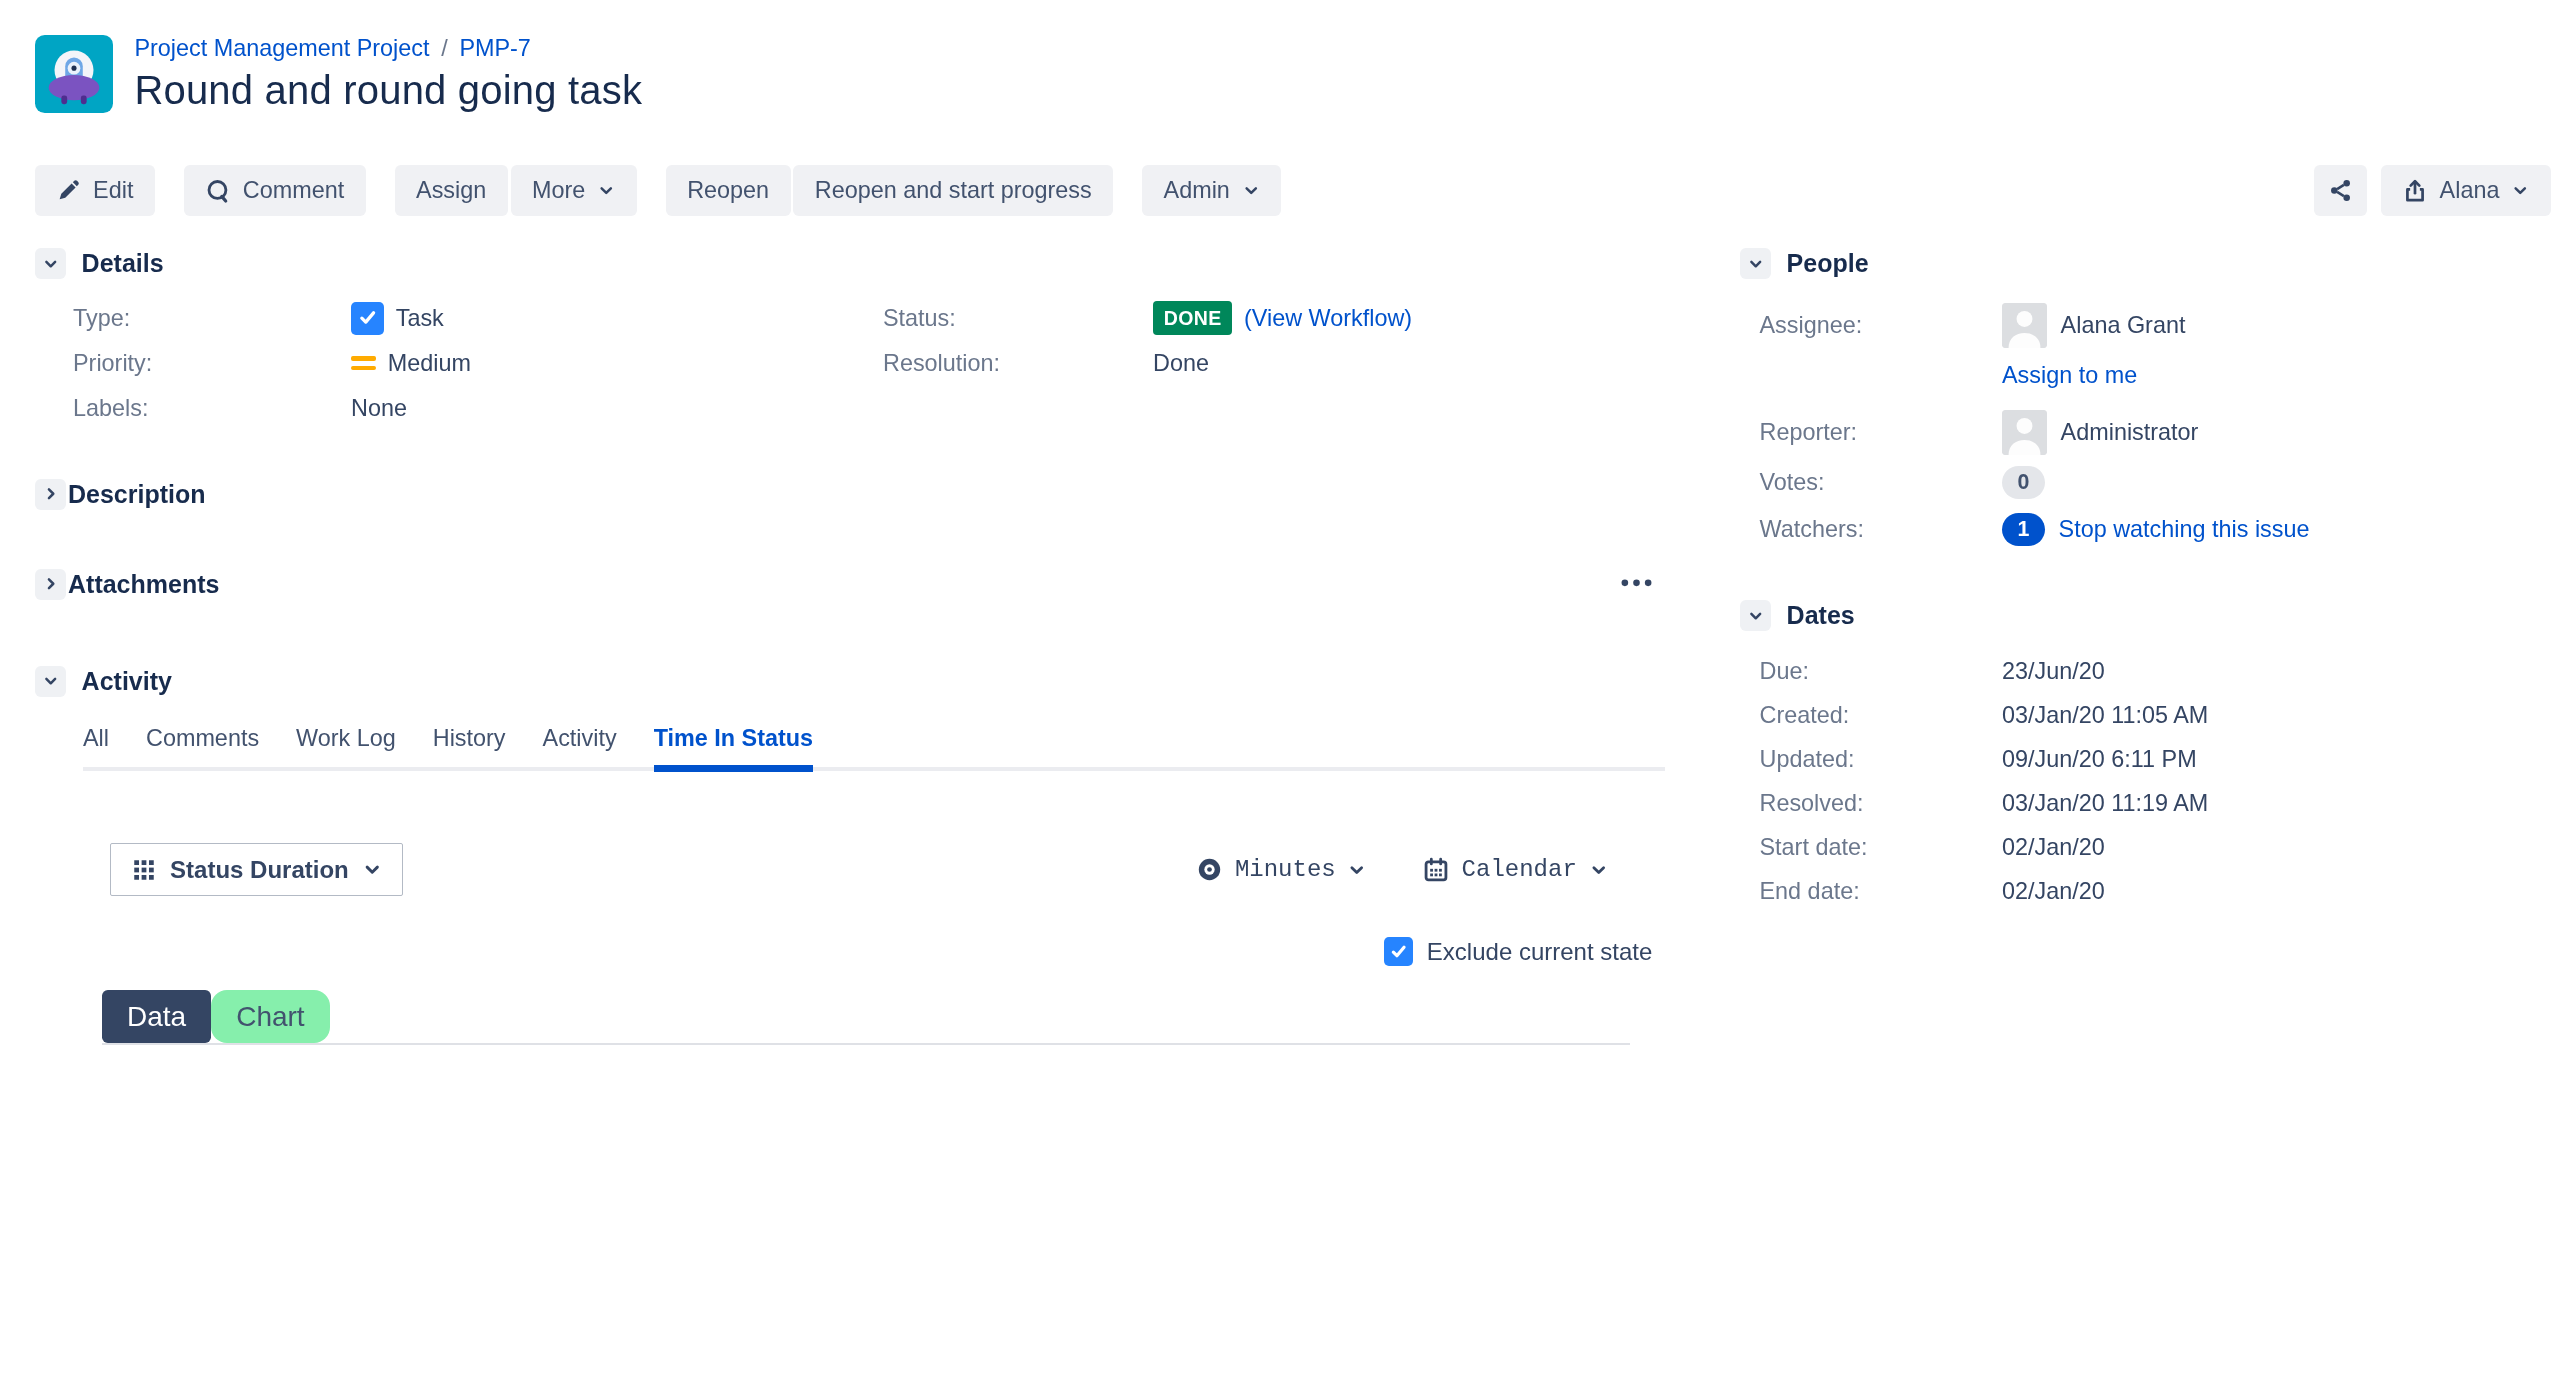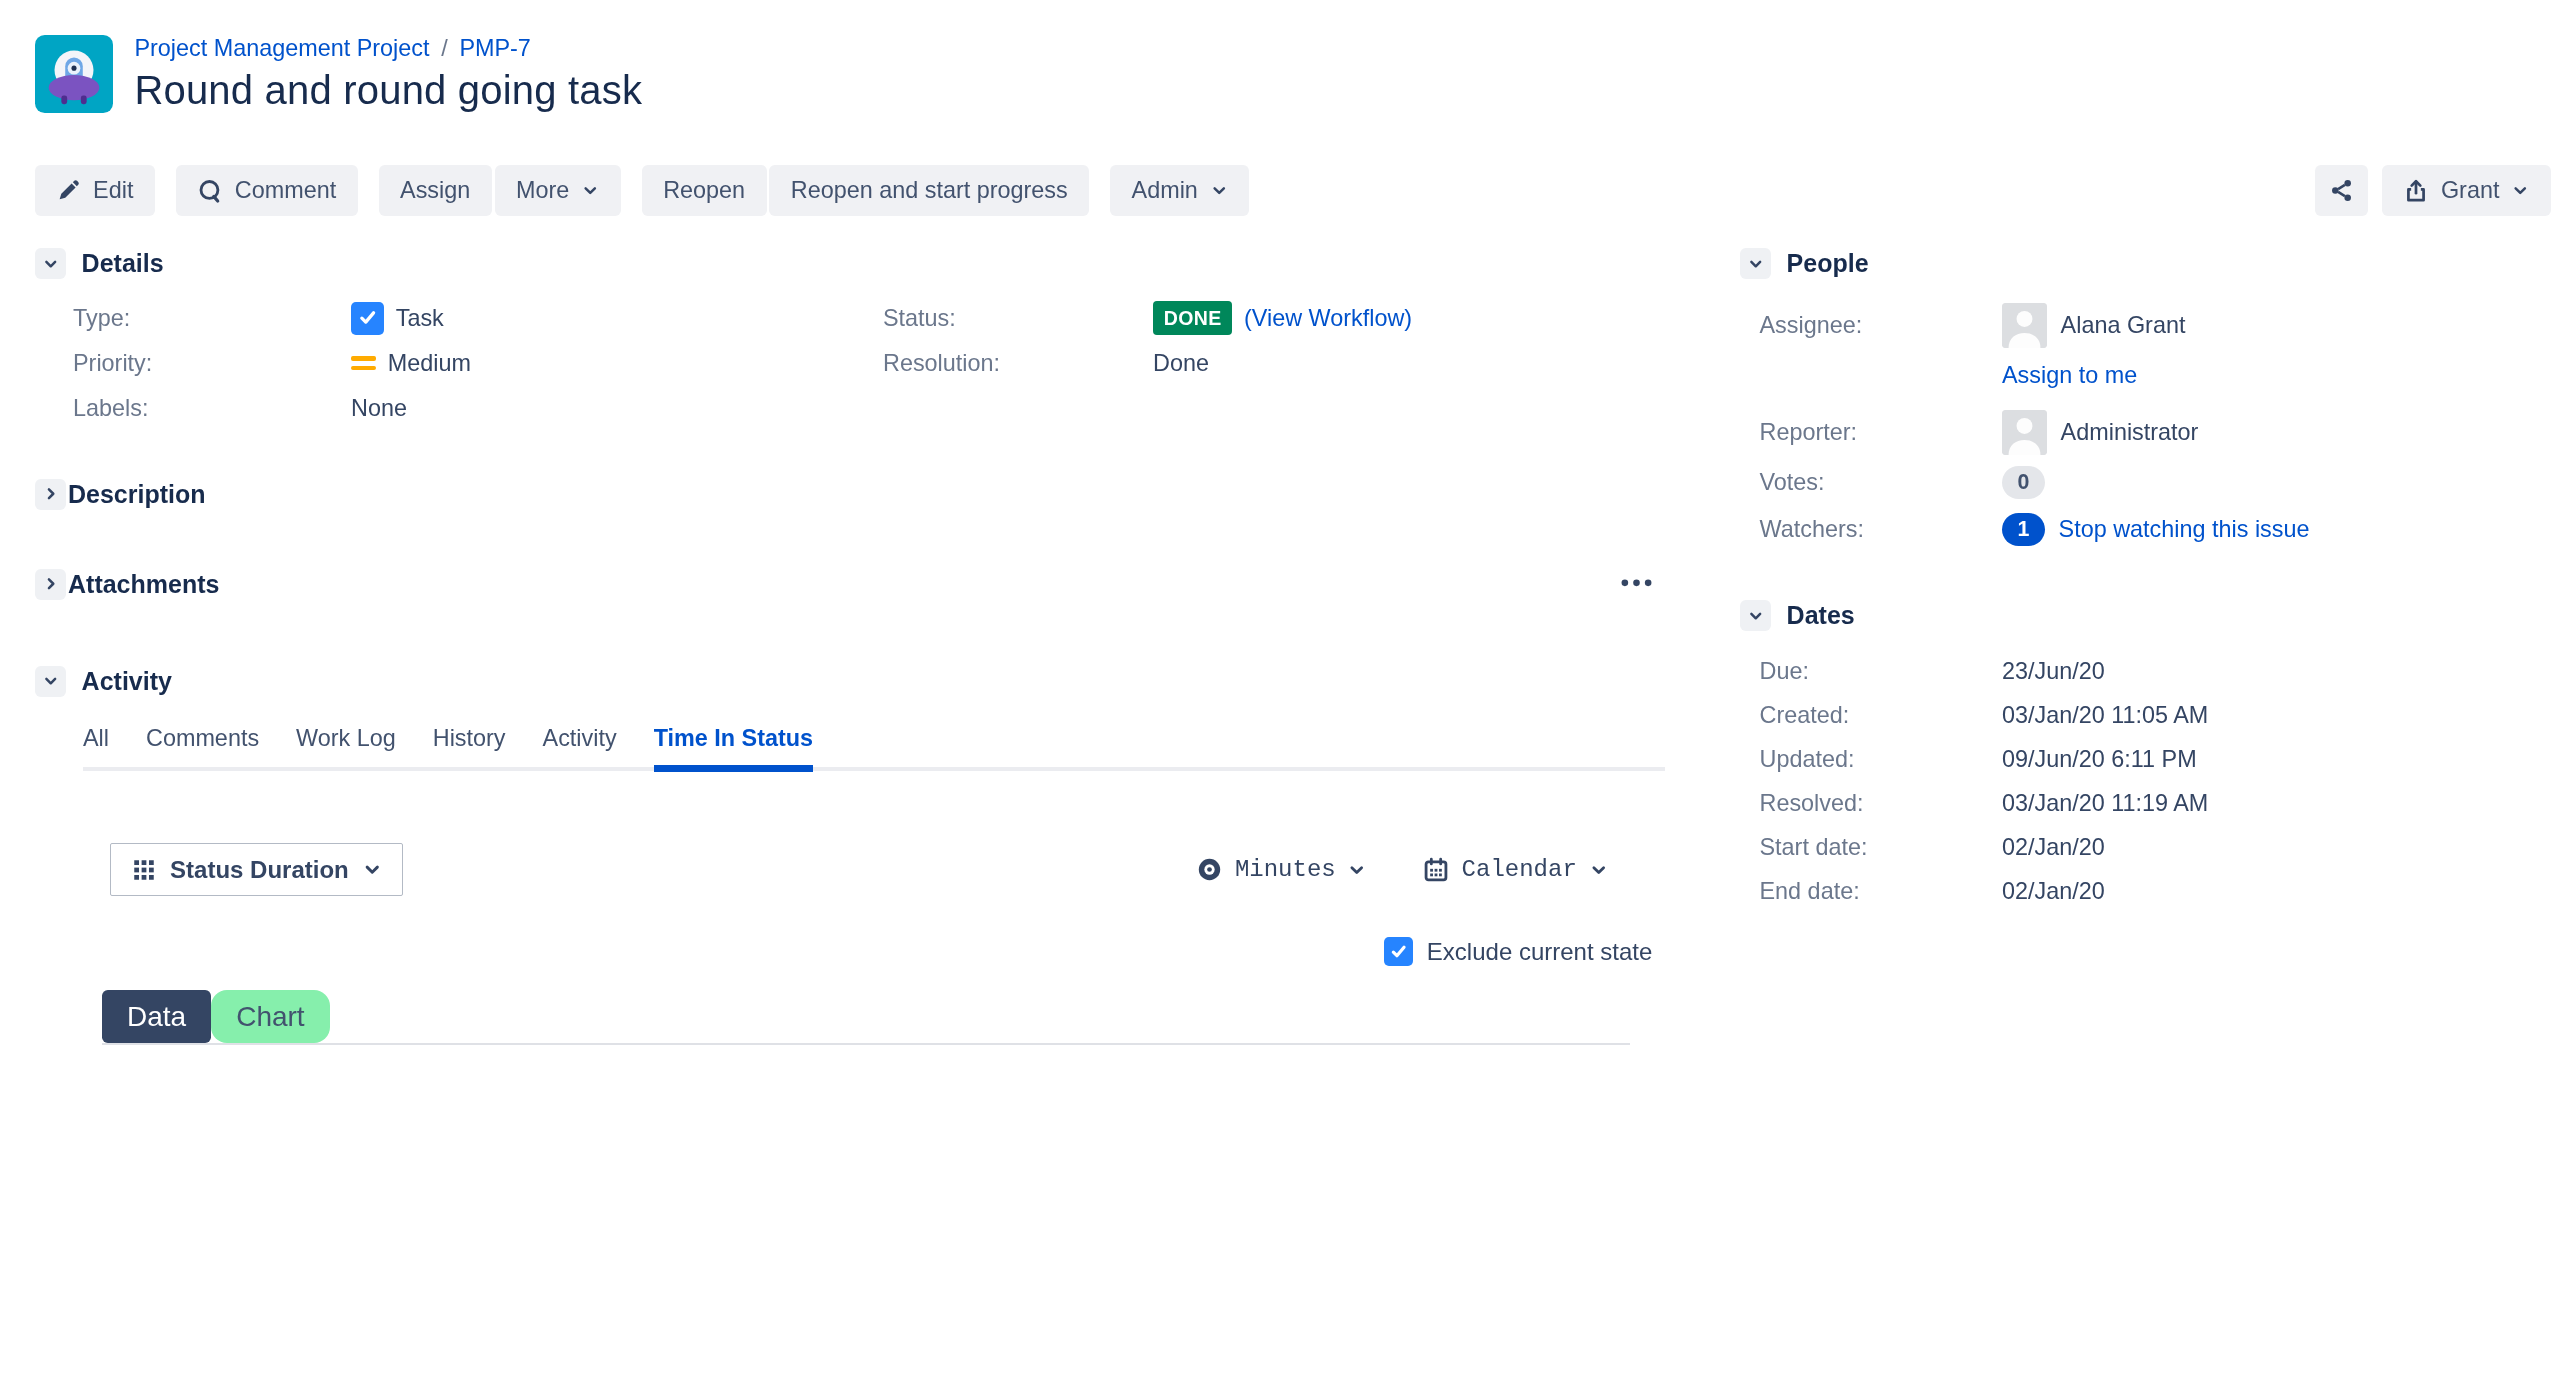--- a/index.html
+++ b/index.html
@@ -10,21 +10,21 @@
   
   .header { display:flex; align-items:center; gap:21.4px; }
   .proj-avatar { width:78px; height:78px; flex:0 0 78px; }
   .breadcrumb { display:flex; align-items:center; gap:11.7px; font-size:23.4px; }
   .breadcrumb a { color:#0052CC; text-decoration:none; cursor:pointer; }
   .crumb-sep { color:#6B778C; }
   .issue-title { font-size:40px; font-weight:500; color:#172B4D; margin-top:5.8px; letter-spacing:0.2px; }
 
   
   .toolbar { display:flex; align-items:flex-start; justify-content:space-between; margin-top:52px; }
-  .toolbar-left { display:flex; gap:21px; }
+  .toolbar-left { display:flex; gap:29px; }
   .btn-group { display:flex; gap:2.9px; }
   .btn { display:flex; align-items:center; gap:11.7px; height:51px; padding:0 21.4px;
          background:#F0F1F4; border:none; border-radius:5.8px; color:#42526E; font-size:23.4px;
          font-family:inherit; cursor:pointer; white-space:nowrap; }
   .btn svg { flex:0 0 auto; }
   .toolbar-right { display:flex; gap:13.6px; }
   .icon-btn { width:53px; justify-content:center; padding:0; }
 
   
   .content { display:flex; margin-top:31px; }
@@ -190,21 +190,21 @@
           <circle cx="17.5" cy="18.5" r="2.9" fill="#344563"></circle>
           <path d="M9 10.7l6-3.7M9 13.3l6 3.7" stroke="#344563" stroke-width="2.3"></path>
         </svg>
       </button>
       <button class="btn">
         <svg width="26" height="26" viewBox="0 0 24 24">
           <path d="M7.5 10.5H5v10h14v-10h-2.5" fill="none" stroke="#344563" stroke-width="2.5" stroke-linejoin="round"></path>
           <path d="M12 14V3.5" stroke="#344563" stroke-width="2.5" stroke-linecap="round"></path>
           <path d="M8 7l4-4 4 4" fill="none" stroke="#344563" stroke-width="2.5" stroke-linecap="round" stroke-linejoin="round"></path>
         </svg>
-        <span>Grant</span>
+        <span>Alana</span>
         <svg width="18.5" height="18.5" viewBox="0 0 24 24">
           <path d="M6 9.5l6 6 6-6" fill="none" stroke="#344563" stroke-width="3.2" stroke-linecap="round" stroke-linejoin="round"></path>
         </svg>
       </button>
     </div>
   </div>
 
   <div class="content">
 
     <div class="main">

